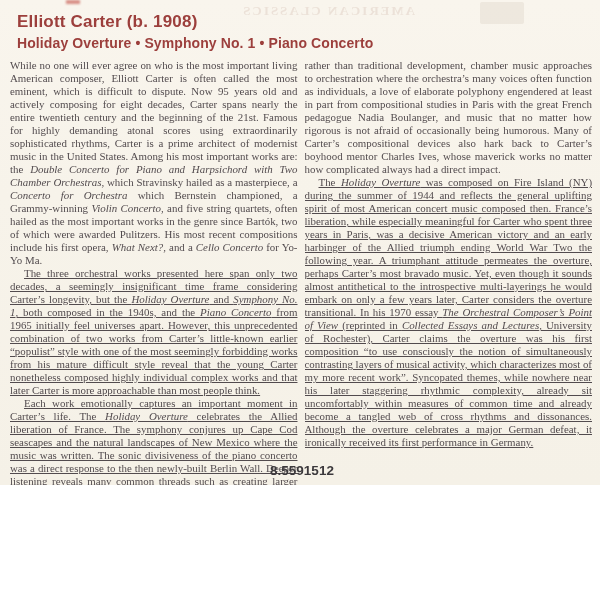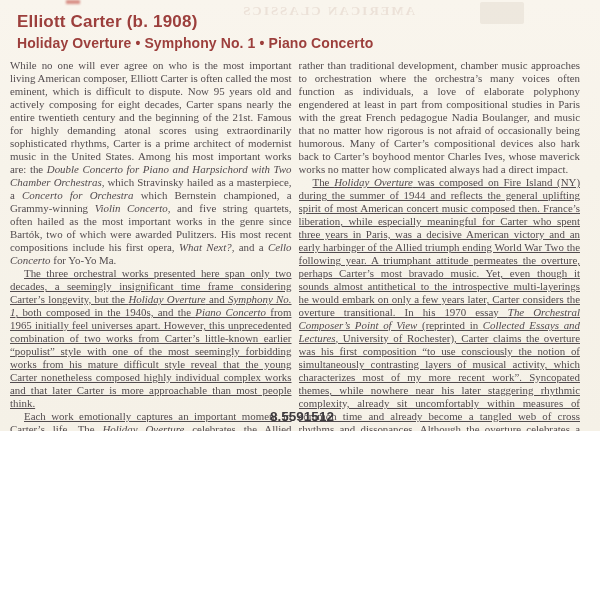--- a/index.html
+++ b/index.html
@@ -1,18 +1,18 @@
 <!DOCTYPE html>
 <html><head>
 <meta charset="utf-8">
 <style>
   html,body{margin:0;padding:0;}
   .page{
     position:relative;
-    width:600px;height:431px;
+    width:600px;height:485px;
     background:linear-gradient(180deg,#f9f5ed 0%,#f7f3ea 40%,#f5f1e7 100%);
     overflow:hidden;
     font-family:"Liberation Serif", serif;
   }
   
   .ghost-text{
     position:absolute;top:3px;left:225px;width:190px;
     transform:scaleX(-1);
     font-family:"Liberation Serif", serif;
     font-size:13px;font-weight:bold;letter-spacing:2px;
@@ -40,21 +40,21 @@
     font-size:17px;font-weight:bold;line-height:20px;
     letter-spacing:0.2px;
   }
   .subtitle{
     margin:3px 0 0 0;
     font-size:14px;font-weight:bold;line-height:17px;
     letter-spacing:0.1px;
   }
   .columns{
     display:flex;
-    margin:7px 20px 0 10px;
+    margin:7px 8px 0 10px;
     gap:7px;
     height:506px;
     overflow:hidden;
   }
   .col{
     width:288px;
     font-size:10.9px;
     line-height:13px;
     text-align:justify;
     color:var(--body-text,#524b4e);

